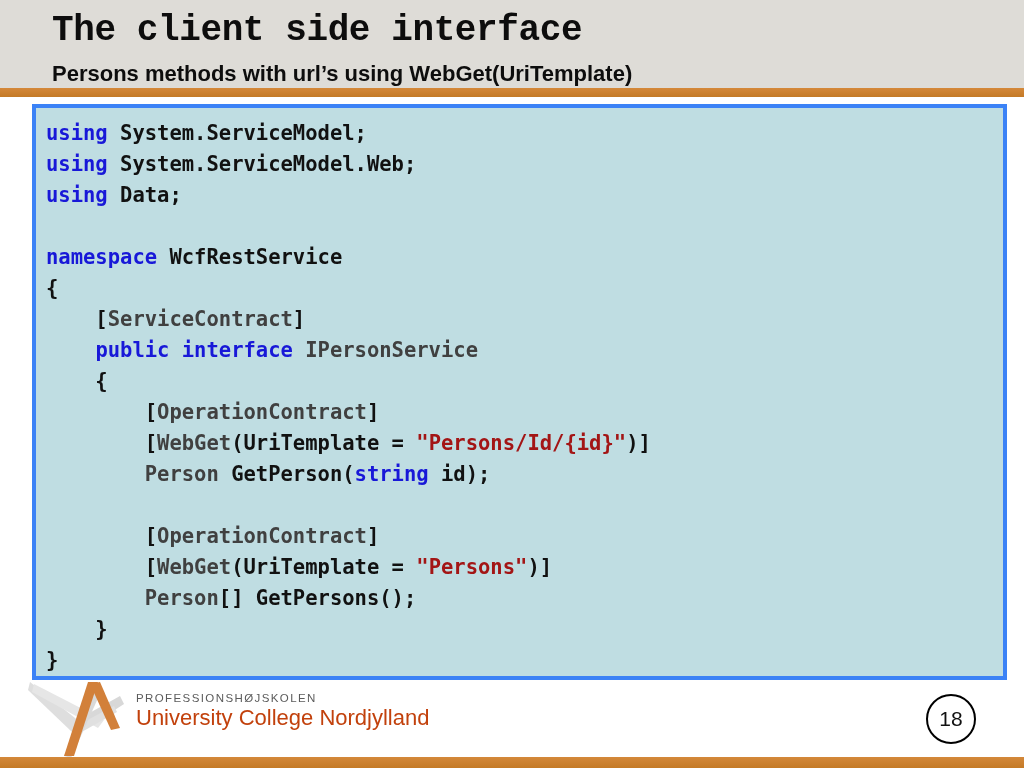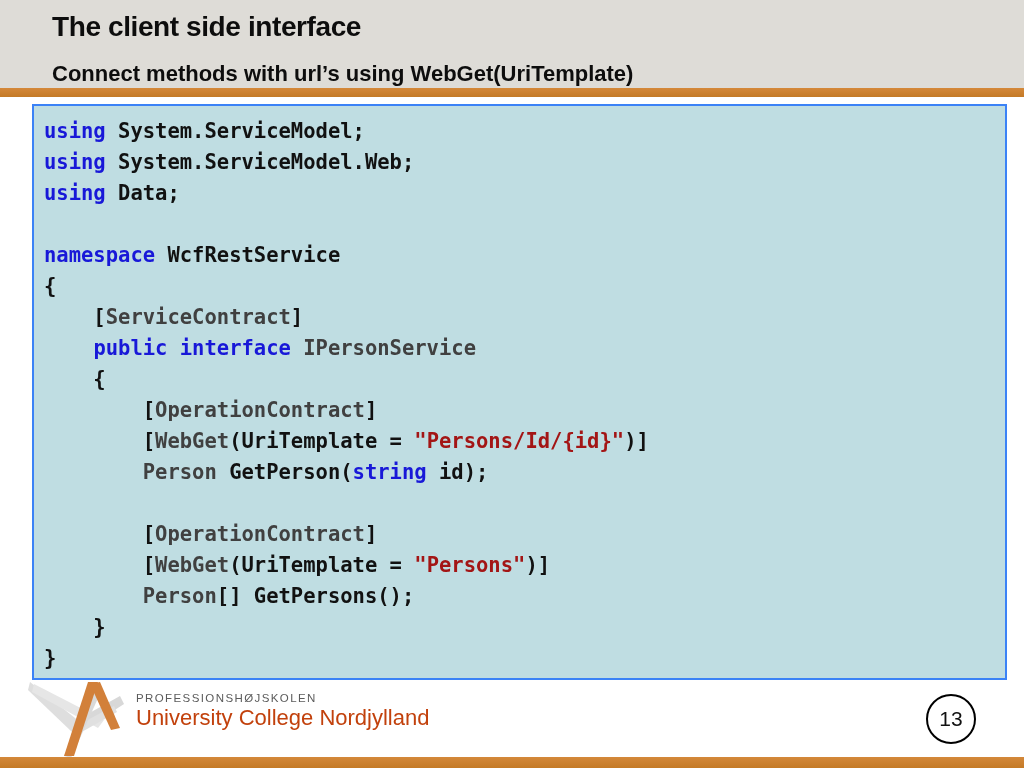--- a/index.html
+++ b/index.html
@@ -20,26 +20,27 @@
     position: absolute;
     left: 0; top: 0;
     width: 1024px;
     height: 88px;
     background: #dedcd7;
   }
   #page-title {
     position: absolute;
     left: 52px;
     top: 12px;
-    font-size: 28px;
+    font-size: 36px;
     font-weight: bold;
     color: #0d0d0d;
     letter-spacing: -0.4px;
     white-space: nowrap;
     line-height: 1.05;
+    font-family: Liberation Mono, monospace;
   }
   #page-subtitle {
     position: absolute;
     left: 52px;
     top: 62px;
     font-size: 22px;
     font-weight: bold;
     color: #0d0d0d;
     white-space: nowrap;
     line-height: 1.05;
@@ -58,21 +59,21 @@
 
   
   #code-block {
     position: absolute;
     left: 32px;
     top: 104px;
     width: 975px;
     height: 576px;
     box-sizing: border-box;
     background: #bfdde2;
-    border: 2px solid #3b82f6;
+    border: 4px solid #3b82f6;
     padding: 10px 0 0 10px;
     overflow: hidden;
   }
   #code-lines {
     font-family: "DejaVu Sans Mono", monospace;
     font-size: 20.5px;
     font-weight: bold;
     line-height: 31px;
     white-space: pre;
     color: #111111;
@@ -144,21 +145,21 @@
     font-family: "Liberation Sans", sans-serif;
   }
 </style>
 </head>
 <body>
 
 <div id="header-band"></div>
 
 <div id="page-title">The client side interface</div>
 
-<div id="page-subtitle">Connect methods with url’s using WebGet(UriTemplate)</div>
+<div id="page-subtitle">Persons methods with url’s using WebGet(UriTemplate)</div>
 
 <div id="header-rule" class="orange-rule"></div>
 
 <div id="code-block">
   <div id="code-lines"><div class="code-line"><span class="tok-kw">using</span><span class="tok-pln"> System.ServiceModel;</span></div><div class="code-line"><span class="tok-kw">using</span><span class="tok-pln"> System.ServiceModel.Web;</span></div><div class="code-line"><span class="tok-kw">using</span><span class="tok-pln"> Data;</span></div><div class="code-line">&nbsp;</div><div class="code-line"><span class="tok-kw">namespace</span><span class="tok-pln"> WcfRestService</span></div><div class="code-line"><span class="tok-pln">{</span></div><div class="code-line"><span class="tok-pln">    [</span><span class="tok-type">ServiceContract</span><span class="tok-pln">]</span></div><div class="code-line"><span class="tok-pln">    </span><span class="tok-kw">public interface</span><span class="tok-pln"> </span><span class="tok-type">IPersonService</span></div><div class="code-line"><span class="tok-pln">    {</span></div><div class="code-line"><span class="tok-pln">        [</span><span class="tok-type">OperationContract</span><span class="tok-pln">]</span></div><div class="code-line"><span class="tok-pln">        [</span><span class="tok-type">WebGet</span><span class="tok-pln">(UriTemplate = </span><span class="tok-str">"Persons/Id/{id}"</span><span class="tok-pln">)]</span></div><div class="code-line"><span class="tok-pln">        </span><span class="tok-type">Person</span><span class="tok-pln"> GetPerson(</span><span class="tok-kw">string</span><span class="tok-pln"> id);</span></div><div class="code-line">&nbsp;</div><div class="code-line"><span class="tok-pln">        [</span><span class="tok-type">OperationContract</span><span class="tok-pln">]</span></div><div class="code-line"><span class="tok-pln">        [</span><span class="tok-type">WebGet</span><span class="tok-pln">(UriTemplate = </span><span class="tok-str">"Persons"</span><span class="tok-pln">)]</span></div><div class="code-line"><span class="tok-pln">        </span><span class="tok-type">Person</span><span class="tok-pln">[] GetPersons();</span></div><div class="code-line"><span class="tok-pln">    }</span></div><div class="code-line"><span class="tok-pln">}</span></div></div>
 </div>
 
 <div id="footer-area"></div>
 
 <div id="logo-group">
@@ -175,16 +176,16 @@
       <polygon points="62,8 72,6 92,52 83,54" fill="#d2803a"></polygon>
     </svg>
   </div>
   <div id="logo-text">
     <div id="logo-eyebrow">PROFESSIONSHØJSKOLEN</div>
     <div id="logo-name">University College Nordjylland</div>
   </div>
 </div>
 
 <div id="page-number-badge">
-  <span id="page-number-text">13</span>
+  <span id="page-number-text">18</span>
 </div>
 
 <div id="footer-rule" class="orange-rule"></div>
 
 </body></html>

